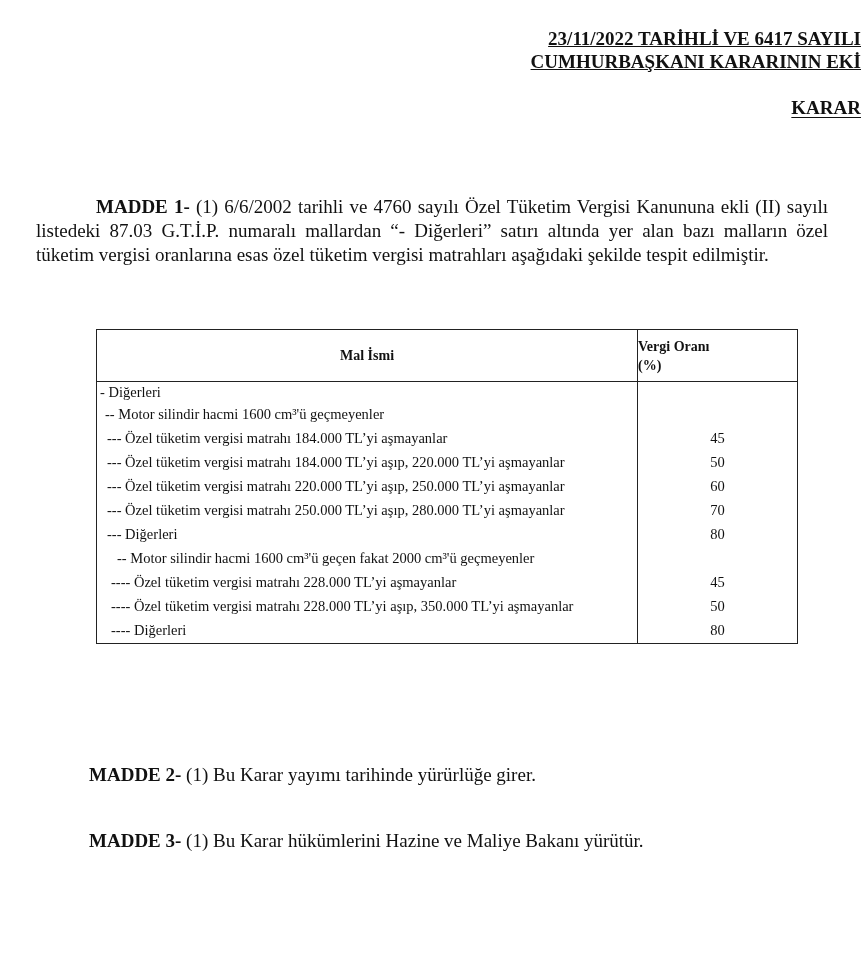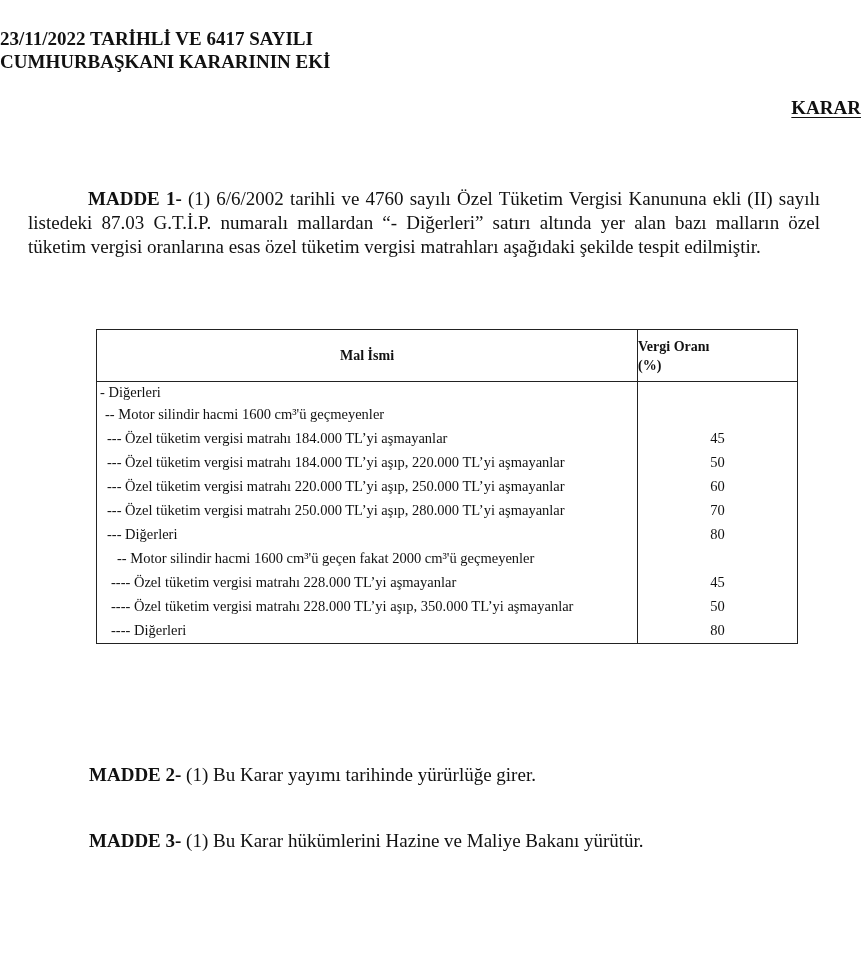--- a/index.html
+++ b/index.html
@@ -2,22 +2,22 @@
 <html><head>
   <meta charset="utf-8">
   <style>
     html, body { margin: 0; padding: 0; background: #ffffff; }
     body {
       width: 861px; height: 978px; position: relative; overflow: hidden;
       font-family: "Liberation Serif", "DejaVu Serif", serif;
       color: #111111;
     }
     .title {
-      position: absolute; left: 0; width: 861px; text-align: left;
-      font-weight: bold; font-size: 19px; line-height: 24px;
+      position: absolute; left: 0; width: 861px; text-align: right;
+      font-weight: bold; font-size: 19px; line-height: 24px; text-decoration: underline;
     }
     .title.l1 { top: 27px; }
     .title.l2 { top: 50px; }
     .karar {
       position: absolute; top: 96px; left: 0; width: 861px; text-align: right;
       font-weight: bold; font-size: 19px; line-height: 24px;
     }
     .karar span { text-decoration: underline; text-underline-offset: 3px; }
     .madde1 {
       position: absolute; top: 187px; left: 28px; width: 792px;
@@ -56,21 +56,21 @@
       font-size: 19px; line-height: 24px;
     }
   </style>
 </head>
 <body>
 
 <div class="title l1">23/11/2022 TARİHLİ VE 6417 SAYILI</div>
 <div class="title l2">CUMHURBAŞKANI KARARININ EKİ</div>
 <div class="karar"><span>KARAR</span></div>
 
-<p class="madde1" style="margin:0;"><span class="bold">MADDE 1-</span><span> (1) 6/6/2002 tarihli ve 4760 sayılı Özel Tüketim Vergisi Kanununa ekli (II) sayılı listedeki 87.03 G.T.İ.P. numaralı mallardan “- Diğerleri” satırı altında yer alan bazı malların özel tüketim vergisi oranlarına esas özel tüketim vergisi matrahları aşağıdaki şekilde tespit edilmiştir.</span></p>
+<p class="madde1" style="margin:8px;"><span class="bold">MADDE 1-</span><span> (1) 6/6/2002 tarihli ve 4760 sayılı Özel Tüketim Vergisi Kanununa ekli (II) sayılı listedeki 87.03 G.T.İ.P. numaralı mallardan “- Diğerleri” satırı altında yer alan bazı malların özel tüketim vergisi oranlarına esas özel tüketim vergisi matrahları aşağıdaki şekilde tespit edilmiştir.</span></p>
 
 <table class="vergi">
   <thead>
     <tr>
       <th class="col-name">Mal İsmi</th>
       <th class="col-rate">
         <div>Vergi Oranı</div>
         <div>(%)</div>
       </th>
     </tr>

